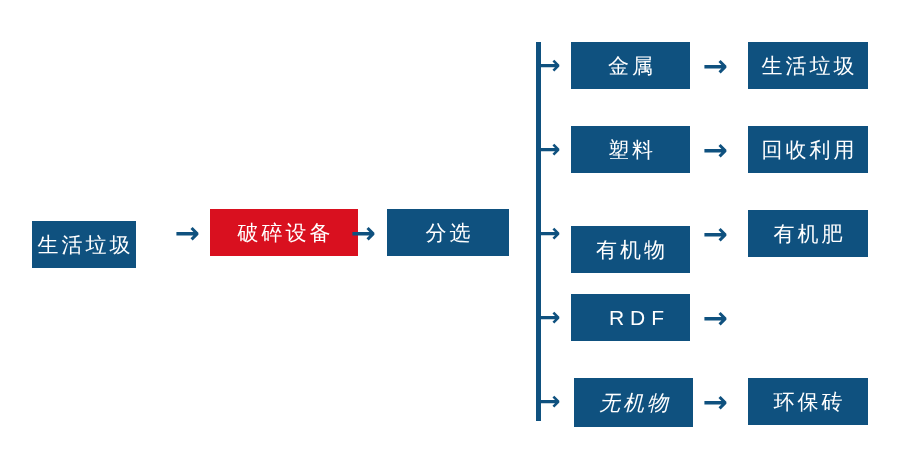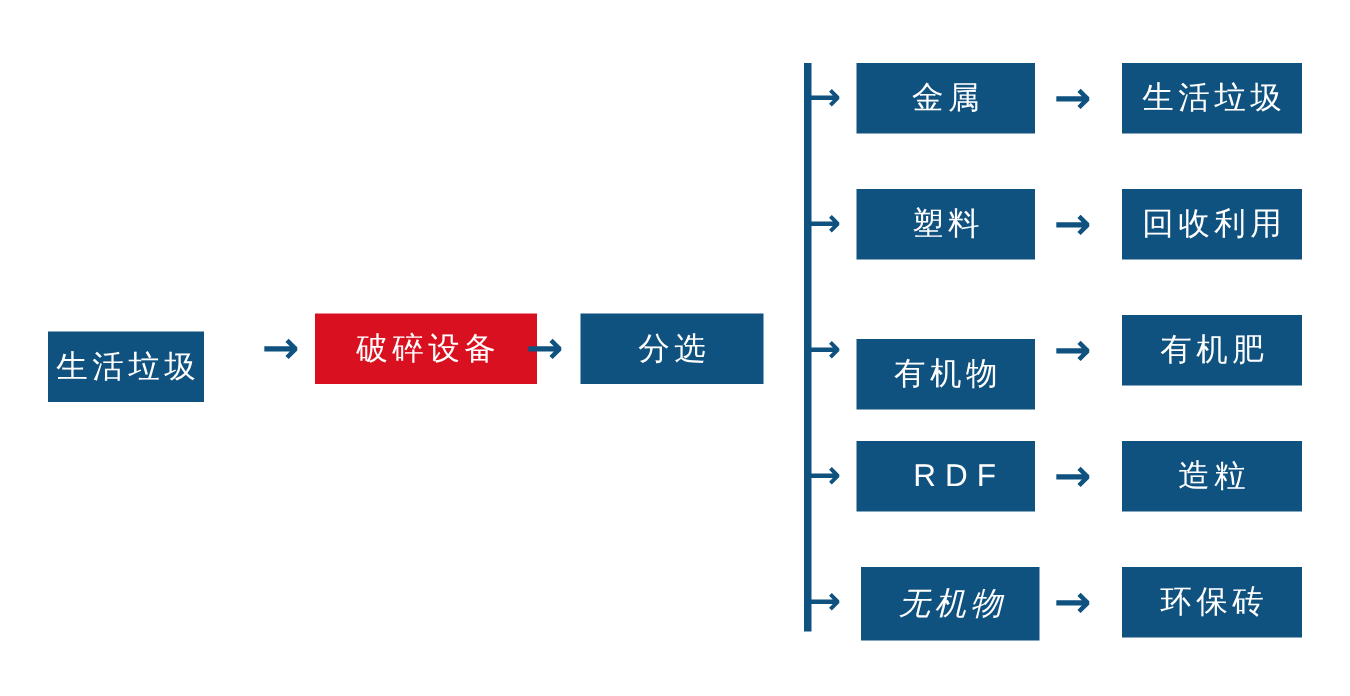--- a/index.html
+++ b/index.html
@@ -79,20 +79,19 @@
   <div class="box blue" style="left:748px;top:126px;width:120px;height:47px;">回收利用</div>
 
   <div class="branch-arrow" style="left:539px;top:216px;width:34px;height:34px;">→</div>
   <div class="box blue" style="left:571px;top:210px;width:119px;height:47px;margin-top:16px;">有机物</div>
   <div class="arrow" style="left:696px;top:215px;width:38px;height:38px;">→</div>
   <div class="box blue" style="left:748px;top:210px;width:120px;height:47px;">有机肥</div>
 
   <div class="branch-arrow" style="left:539px;top:300px;width:34px;height:34px;">→</div>
   <div class="box blue latin" style="left:571px;top:294px;width:119px;height:47px;padding-left:12px;">RDF</div>
   <div class="arrow" style="left:696px;top:299px;width:38px;height:38px;">→</div>
-  <div class="box blue" style="left:748px;top:294px;width:120px;height:47px;">造粒</div>
 
   <div class="branch-arrow" style="left:539px;top:384px;width:34px;height:34px;">→</div>
   <div class="box blue" style="left:574px;top:378px;width:119px;height:49px;font-style:italic;">无机物</div>
   <div class="arrow" style="left:696px;top:383px;width:38px;height:38px;">→</div>
   <div class="box blue" style="left:748px;top:378px;width:120px;height:47px;">环保砖</div>
 
 </div>
 
 </body></html>

